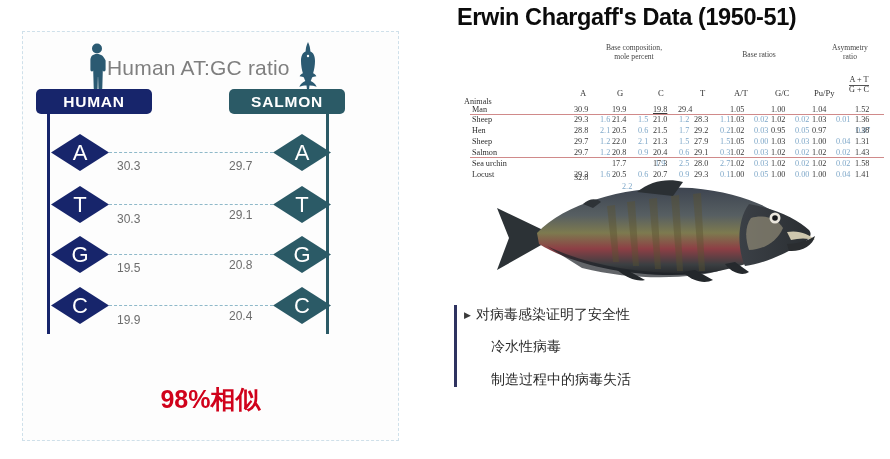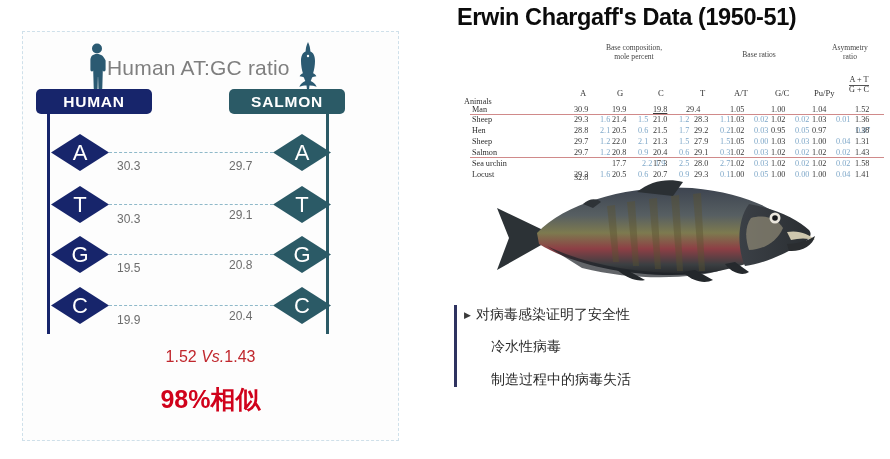--- a/index.html
+++ b/index.html
@@ -154,23 +154,20 @@
     <div class="diamond d-salmon" style="top:204px;">G</div>
     <div class="val" style="left:94px; top:229px;">19.5</div>
     <div class="val" style="left:206px; top:226px;">20.8</div>
 
     <div class="connector" style="left:86px; top:273px; width:164px;"></div>
     <div class="diamond d-human" style="top:255px;">C</div>
     <div class="diamond d-salmon" style="top:255px;">C</div>
     <div class="val" style="left:94px; top:281px;">19.9</div>
     <div class="val" style="left:206px; top:277px;">20.4</div>
 
-    <div class="vs-line">
-      <span>1.52 </span><span class="it">Vs.</span><span>1.43</span>
-    </div>
 
     <div class="pct-line">98%相似</div>
   </div>
 
   <div class="right-panel">
 
     <div class="rp-title">Erwin Chargaff's Data (1950-51)</div>
 
     <div class="chargaff">
 
@@ -201,21 +198,21 @@
       <div class="animals-label">Animals</div>
 
       <div class="trow" style="top:63px;">
         <span class="cell name">Man</span>
         <span class="cell" style="left:112px;">30.9</span>
         <span class="cell sub" style="left:138px;"></span>
         <span class="cell" style="left:150px;">19.9</span>
         <span class="cell sub" style="left:176px;"></span>
         <span class="cell" style="left:191px;text-decoration:underline;">19.8</span>
         <span class="cell sub" style="left:217px;"></span>
-        <span class="cell" style="left:224px;">29.4</span>
+        <span class="cell" style="left:216px;">29.4</span>
         <span class="cell sub" style="left:258px;"></span>
         <span class="cell" style="left:268px;">1.05</span>
         <span class="cell sub" style="left:292px;"></span>
         <span class="cell" style="left:309px;">1.00</span>
         <span class="cell sub" style="left:333px;"></span>
         <span class="cell" style="left:350px;">1.04</span>
         <span class="cell sub" style="left:374px;"></span>
         <span class="cell" style="left:393px;">1.52</span>
       </div>
 
@@ -297,21 +294,21 @@
         <span class="cell" style="left:393px;">1.43</span>
       </div>
 
       <div class="rule" style="top:115px;"></div>
 
       <div class="trow" style="top:117px;">
         <span class="cell name">Sea urchin</span>
         <span class="cell" style="left:112px;margin-top:14px;">32.8</span>
         <span class="cell sub" style="left:152px;margin-left:41px;">1.9</span>
         <span class="cell" style="left:150px;">17.7</span>
-        <span class="cell sub" style="left:180px;">2.2</span>
+        <span class="cell sub" style="left:160px;margin-top:23px;">2.2</span>
         <span class="cell" style="left:191px;">17.3</span>
         <span class="cell sub" style="left:217px;">2.5</span>
         <span class="cell" style="left:232px;">28.0</span>
         <span class="cell sub" style="left:258px;">2.7</span>
         <span class="cell" style="left:268px;">1.02</span>
         <span class="cell sub" style="left:292px;">0.03</span>
         <span class="cell" style="left:309px;">1.02</span>
         <span class="cell sub" style="left:333px;">0.02</span>
         <span class="cell" style="left:350px;">1.02</span>
         <span class="cell sub" style="left:374px;">0.02</span>

